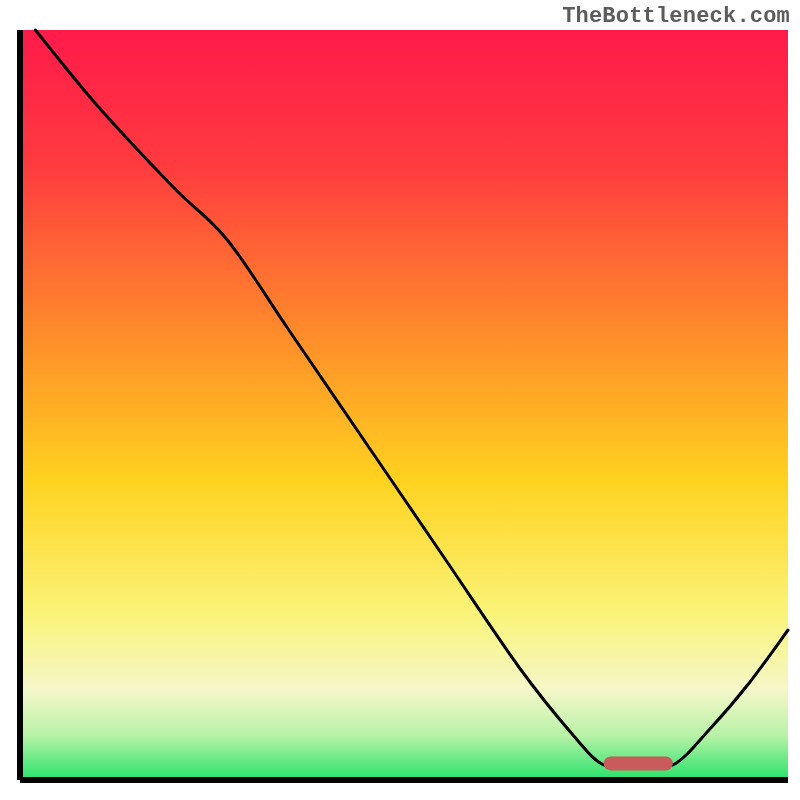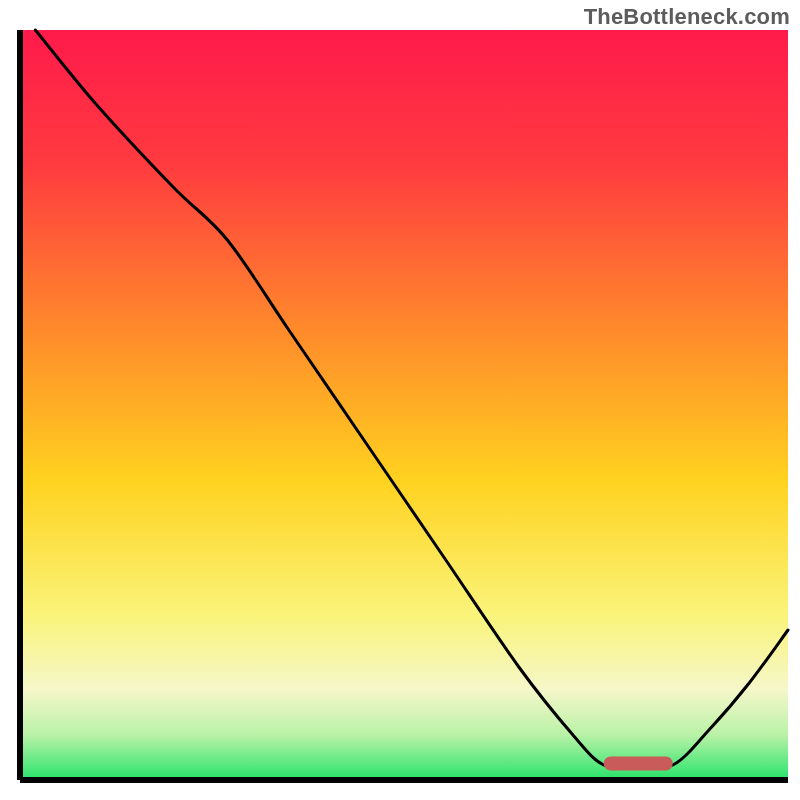--- a/index.html
+++ b/index.html
@@ -8,20 +8,21 @@
     width: 800px;
     height: 800px;
     background: #ffffff;
     overflow: hidden;
     font-family: Arial, Helvetica, sans-serif;
   }
   .chart-wrap {
     position: relative;
     width: 800px;
     height: 800px;
+    font-family: Liberation Mono, monospace;
   }
   .watermark {
     position: absolute;
     top: 4px;
     right: 10px;
     font-size: 22px;
     font-weight: 600;
     color: #5c5c5c;
     letter-spacing: 0.2px;
     user-select: none;

